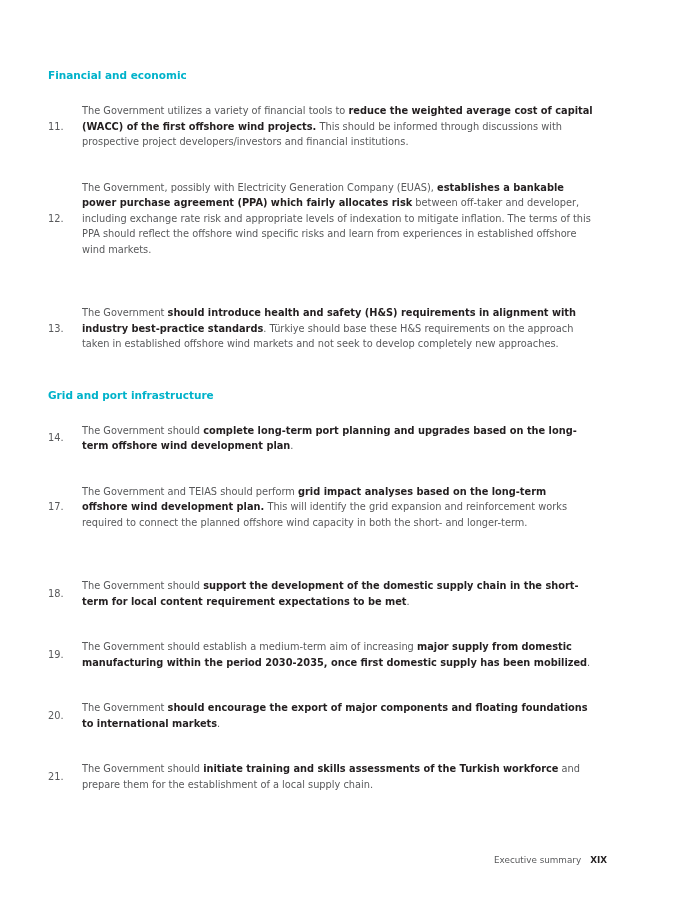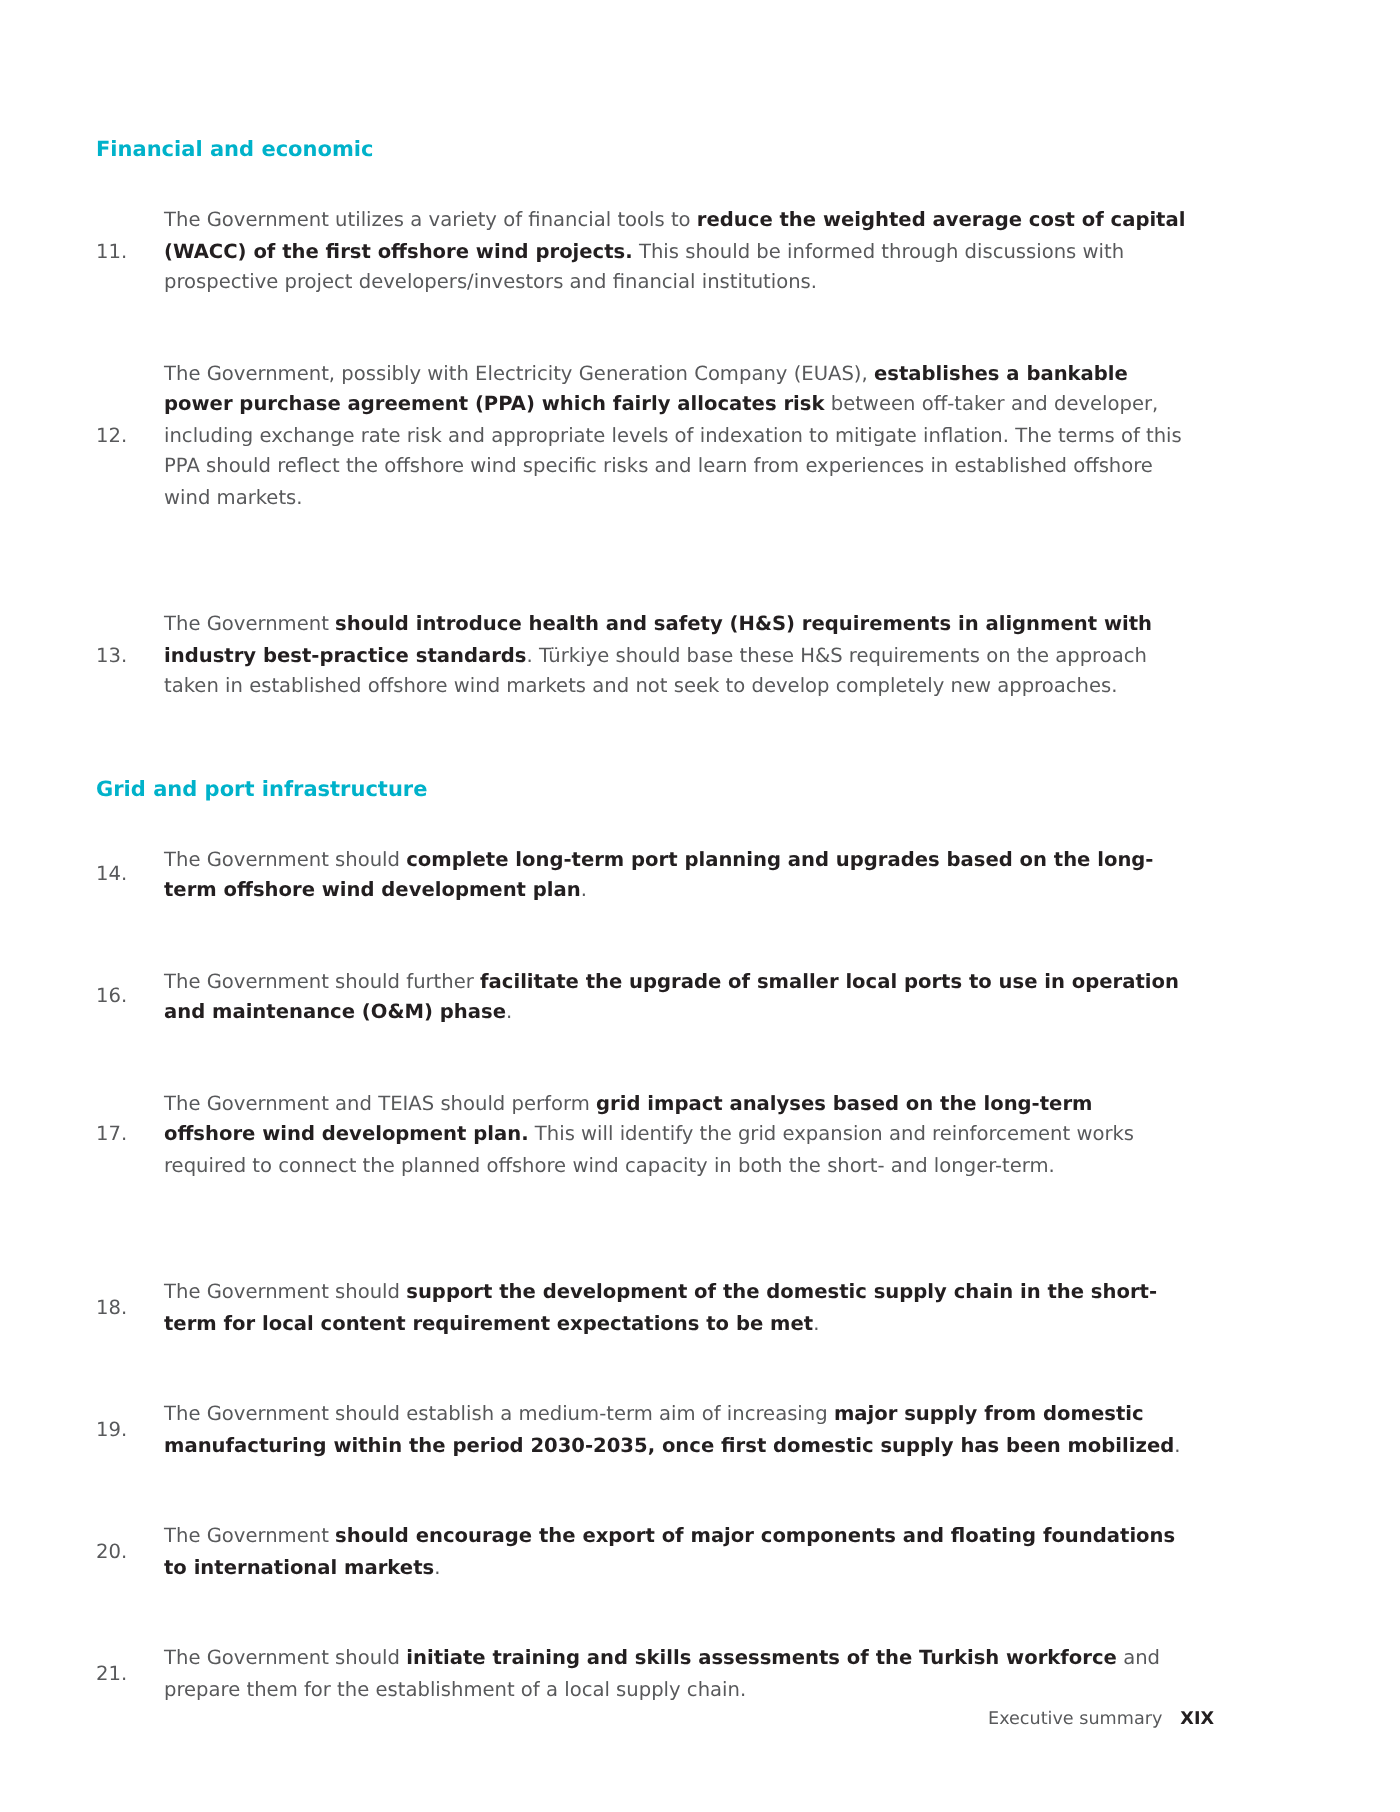--- a/index.html
+++ b/index.html
@@ -97,24 +97,20 @@
             <p class="item-text"><span class="seg">The Government </span><span class="seg bold">should introduce health and safety (H&amp;S) requirements in alignment with industry best-practice standards</span><span class="seg">. Türkiye should base these H&amp;S requirements on the approach taken in established offshore wind markets and not seek to develop completely new approaches.</span></p>
           </div>
         </section>
         <section class="doc-section">
           <h2 class="section-heading">Grid and port infrastructure</h2>
           <div class="list-item">
             <span class="item-number">14.</span>
             <p class="item-text"><span class="seg">The Government should </span><span class="seg bold">complete long-term port planning and upgrades based on the long-term offshore wind development plan</span><span class="seg">.</span></p>
           </div>
           <div class="list-item">
-            <span class="item-number">16.</span>
-            <p class="item-text"><span class="seg">The Government should further </span><span class="seg bold">facilitate the upgrade of smaller local ports to use in operation and maintenance (O&amp;M) phase</span><span class="seg">.</span></p>
-          </div>
-          <div class="list-item">
             <span class="item-number">17.</span>
             <p class="item-text"><span class="seg">The Government and TEIAS should perform </span><span class="seg bold">grid impact analyses based on the long-term offshore wind development plan.</span><span class="seg"> This will identify the grid expansion and reinforcement works required to connect the planned offshore wind capacity in both the short- and longer-term.</span></p>
           </div>
         </section>
         <section class="doc-section">
           <div class="list-item">
             <span class="item-number">18.</span>
             <p class="item-text"><span class="seg">The Government should </span><span class="seg bold">support the development of the domestic supply chain in the short-term for local content requirement expectations to be met</span><span class="seg">.</span></p>
           </div>
           <div class="list-item">

